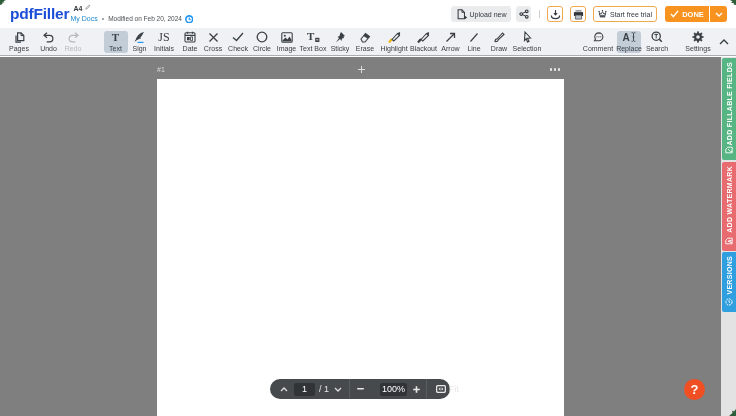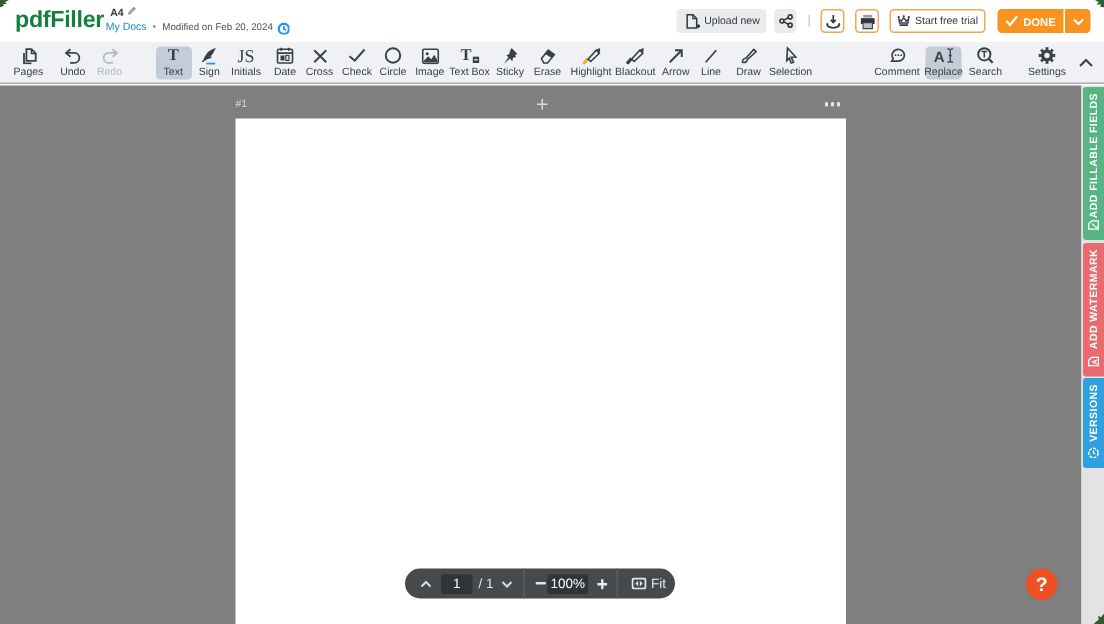--- a/index.html
+++ b/index.html
@@ -1,20 +1,20 @@
 <!DOCTYPE html>
 <html><head>
 <meta charset="utf-8">
 <style>
   * { margin:0; padding:0; box-sizing:border-box; }
   html,body { width:736px; height:416px; overflow:hidden; font-family:"Liberation Sans", sans-serif; background:#fff; }
   .abs { position:absolute; }
   
   #header { position:absolute; left:0; top:0; width:736px; height:28px; background:#fff; z-index:5; }
-  #logo { position:absolute; left:10px; top:4.5px; font-size:15.5px; font-weight:bold; color:#15803d; letter-spacing:-0.2px; }
+  #logo { position:absolute; left:10px; top:4.5px; font-size:15.5px; font-weight:bold; color:#1d4ed8; letter-spacing:-0.2px; }
   #docname { position:absolute; left:73.5px; top:4.2px; font-size:7px; font-weight:bold; color:#33383d; }
   #docmeta { position:absolute; left:70.5px; top:14.5px; font-size:6.5px; color:#4c5054; display:flex; align-items:center; }
   #docmeta .blue { color:#1e88c7; font-size:7px; }
   #docmeta .dot { color:#8a9095; margin:0 4px; font-size:7px; }
   #docmeta svg { margin-left:3px; }
   .hbtn { position:absolute; top:6px; height:16px; border-radius:3px; display:flex; align-items:center; justify-content:center; font-size:7px; color:#33383d; }
   .grey { background:#e9ebed; }
   .obrd { background:#fff; border:1px solid #f0a94f; }
   
   #toolbar { position:absolute; left:0; top:28px; width:736px; height:28px; background:#eff1f4; border-bottom:1px solid #a8adb2; z-index:4; }
@@ -358,21 +358,21 @@
       </svg>
     <div class="box" style="width:21px; height:13px; margin-left:6px;">1</div>
     <span style="margin-left:4px;">/ 1</span>
     <svg width="8" height="5" viewBox="0 0 8 5" style="margin-left:5px">
         <path d="M1,1 L4,4 L7,1" fill="none" stroke="#ddd" stroke-width="1.3"></path>
       </svg>
     <div class="sep" style="margin-left:7px;"></div>
     <svg width="7" height="2" style="margin-left:7px">
         <rect width="7" height="1.6" rx="0.8" fill="#e8e8e8"></rect>
       </svg>
-    <div class="box" style="width:27px; height:13px; margin-left:1px;">100%</div>
+    <div class="box" style="width:27px; height:13px; margin-left:16px;">100%</div>
     <svg width="7" height="7" viewBox="0 0 7 7" style="margin-left:6px">
         <path d="M3.5,0.2 V6.8 M0.2,3.5 H6.8" stroke="#e8e8e8" stroke-width="1.6"></path>
       </svg>
     <div class="sep" style="margin-left:6px;"></div>
     <svg width="10" height="8" viewBox="0 0 10 8" style="margin-left:9px">
         <rect x="0.6" y="0.6" width="8.8" height="6.8" rx="1.4" fill="none" stroke="#e8e8e8" stroke-width="1.3"></rect>
         <path d="M4.4,2.2 L2.6,4 L4.4,5.8 Z" fill="#e8e8e8"></path>
         <path d="M5.6,2.2 L7.4,4 L5.6,5.8 Z" fill="#e8e8e8"></path>
       </svg>
     <span style="margin-left:3px;">Fit</span>

